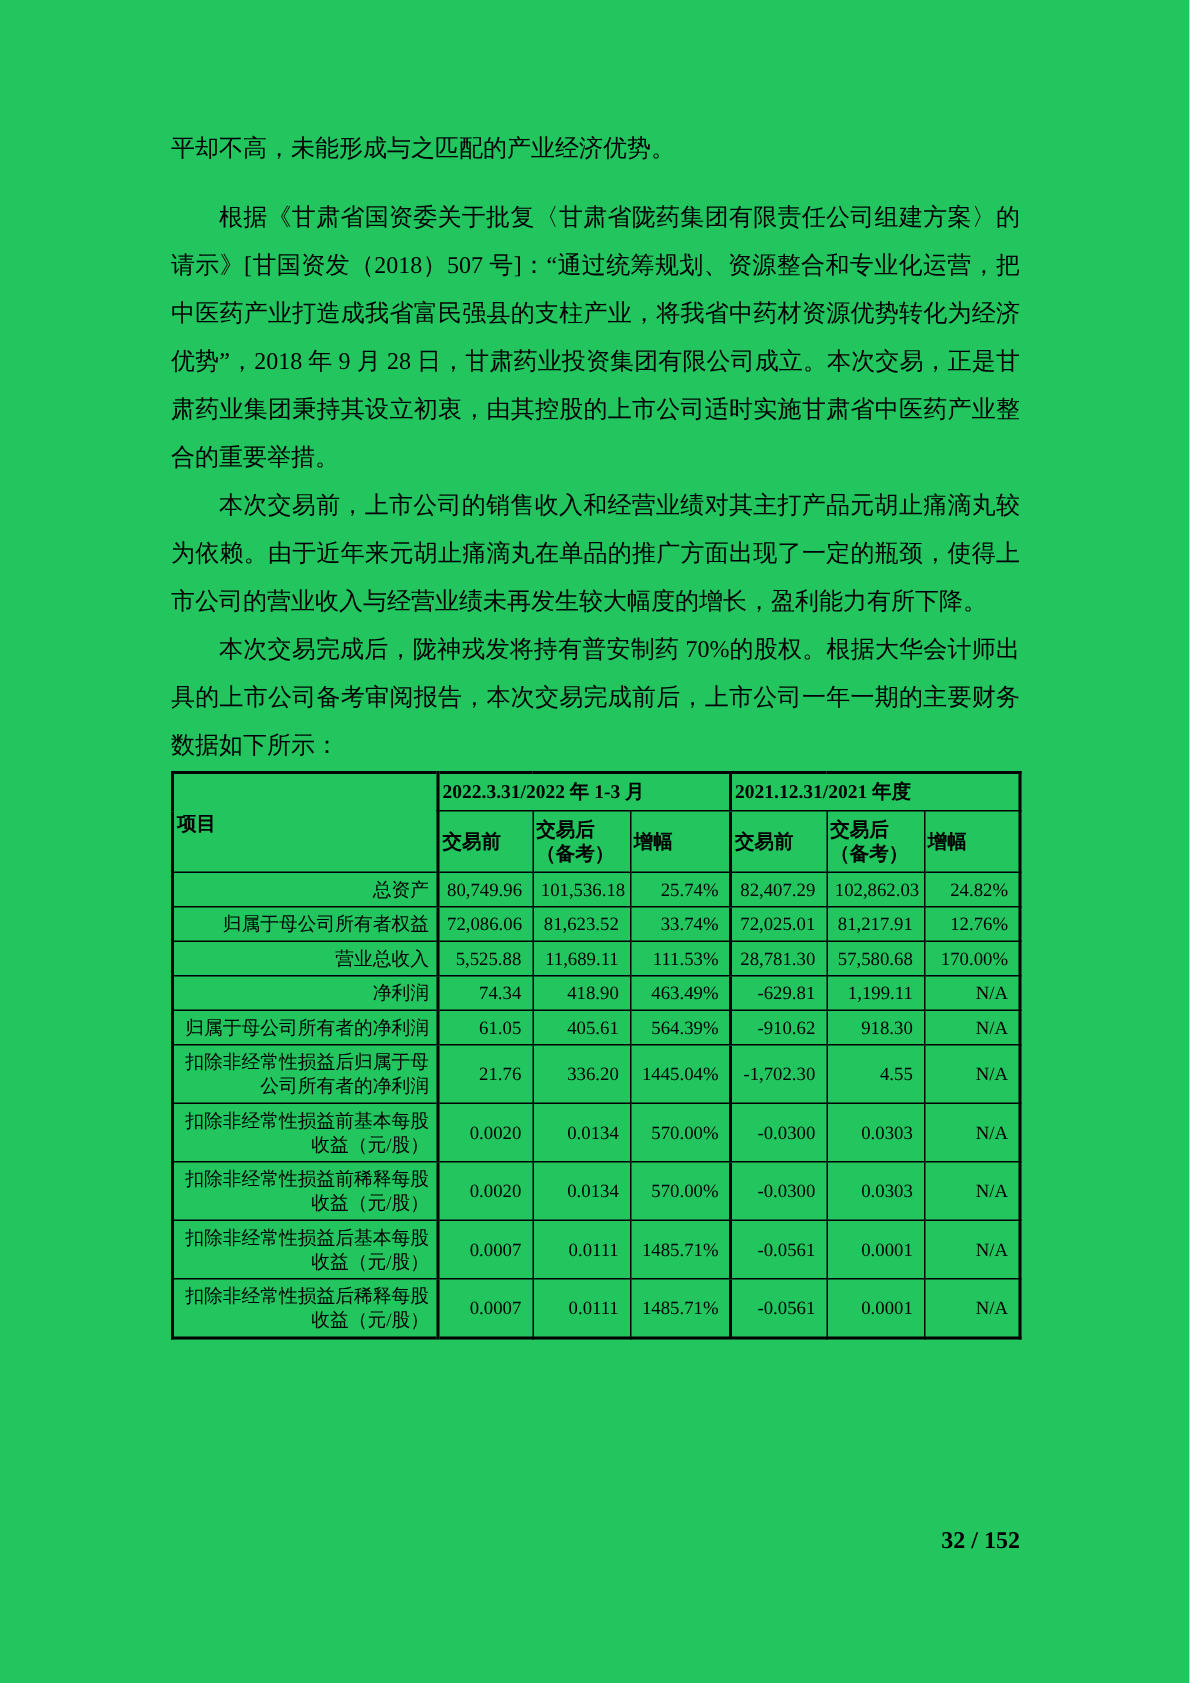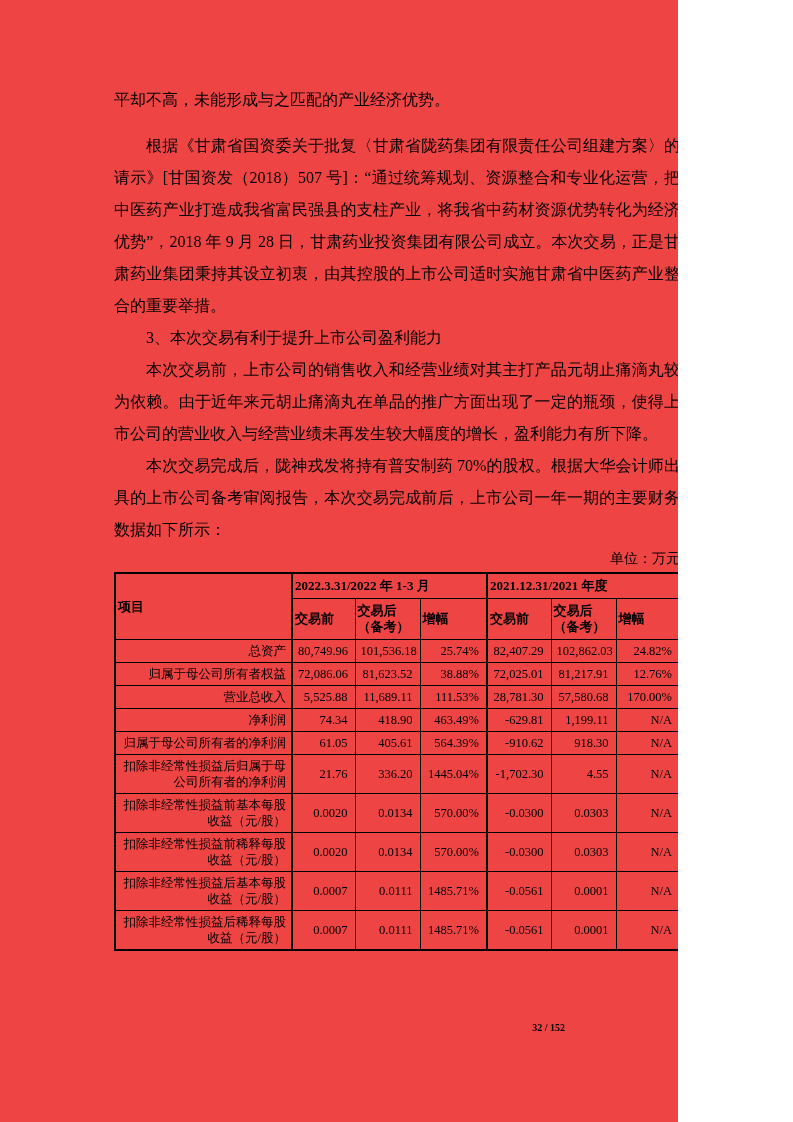--- a/index.html
+++ b/index.html
@@ -1,20 +1,20 @@
 <!DOCTYPE html>
 <html><head>
 <meta charset="utf-8">
 <style>
   html, body { margin: 0; padding: 0; background: #ffffff; }
   .page {
     position: relative;
-    width: 678px;
+    width: 793px;
     height: 1122px;
-    background: #ef4444;
+    background: #22c55e;
     color: #000000;
     font-family: "Liberation Serif", "DejaVu Serif", serif;
     overflow: hidden;
   }
   .content {
     position: absolute;
     left: 114px;
     top: 84px;
     width: 566px;
   }
@@ -64,38 +64,36 @@
   table.fin th.grp1 { border-right-width: 2px; }
   table.fin td { font-size: 12.5px; line-height: 16px; padding: 3px 5px; }
   table.fin td.item { text-align: right; border-right-width: 2px; }
   table.fin td.num { text-align: right; padding-right: 7px; }
   table.fin td.gsep { border-right-width: 2px; margin-top: 44px; }
   .after-table { margin-top: 13px; }
   .footer {
     position: absolute;
     right: 113px;
     top: 1020px;
-    font-size: 10px;
+    font-size: 16px;
     font-weight: bold;
     line-height: 16px;
   }
 </style>
 </head>
 <body>
 
 <div class="page">
   <div class="content">
 
     <p class="para no-indent first">平却不高，未能形成与之匹配的产业经济优势。</p>
     <p class="para">根据《甘肃省国资委关于批复〈甘肃省陇药集团有限责任公司组建方案〉的请示》[甘国资发（2018）507 号]：“通过统筹规划、资源整合和专业化运营，把中医药产业打造成我省富民强县的支柱产业，将我省中药材资源优势转化为经济优势”，2018 年 9 月 28 日，甘肃药业投资集团有限公司成立。本次交易，正是甘肃药业集团秉持其设立初衷，由其控股的上市公司适时实施甘肃省中医药产业整合的重要举措。</p>
-    <p class="para heading">3、本次交易有利于提升上市公司盈利能力</p>
     <p class="para">本次交易前，上市公司的销售收入和经营业绩对其主打产品元胡止痛滴丸较为依赖。由于近年来元胡止痛滴丸在单品的推广方面出现了一定的瓶颈，使得上市公司的营业收入与经营业绩未再发生较大幅度的增长，盈利能力有所下降。</p>
     <p class="para">本次交易完成后，陇神戎发将持有普安制药 70%的股权。根据大华会计师出具的上市公司备考审阅报告，本次交易完成前后，上市公司一年一期的主要财务数据如下所示：</p>
 
-    <div class="unit-row">单位：万元</div>
 
     <table class="fin">
       <colgroup>
         <col class="c-item">
           <col class="c1">
           <col class="c2">
           <col class="c3">
           <col class="c4">
           <col class="c5">
           <col class="c6">
@@ -128,21 +126,21 @@
           <td class="num">101,536.18</td>
           <td class="num gsep">25.74%</td>
           <td class="num">82,407.29</td>
           <td class="num">102,862.03</td>
           <td class="num">24.82%</td>
         </tr>
         <tr>
           <td class="item">归属于母公司所有者权益</td>
           <td class="num">72,086.06</td>
           <td class="num">81,623.52</td>
-          <td class="num gsep">38.88%</td>
+          <td class="num gsep">33.74%</td>
           <td class="num">72,025.01</td>
           <td class="num">81,217.91</td>
           <td class="num">12.76%</td>
         </tr>
         <tr>
           <td class="item">营业总收入</td>
           <td class="num">5,525.88</td>
           <td class="num">11,689.11</td>
           <td class="num gsep">111.53%</td>
           <td class="num">28,781.30</td>

